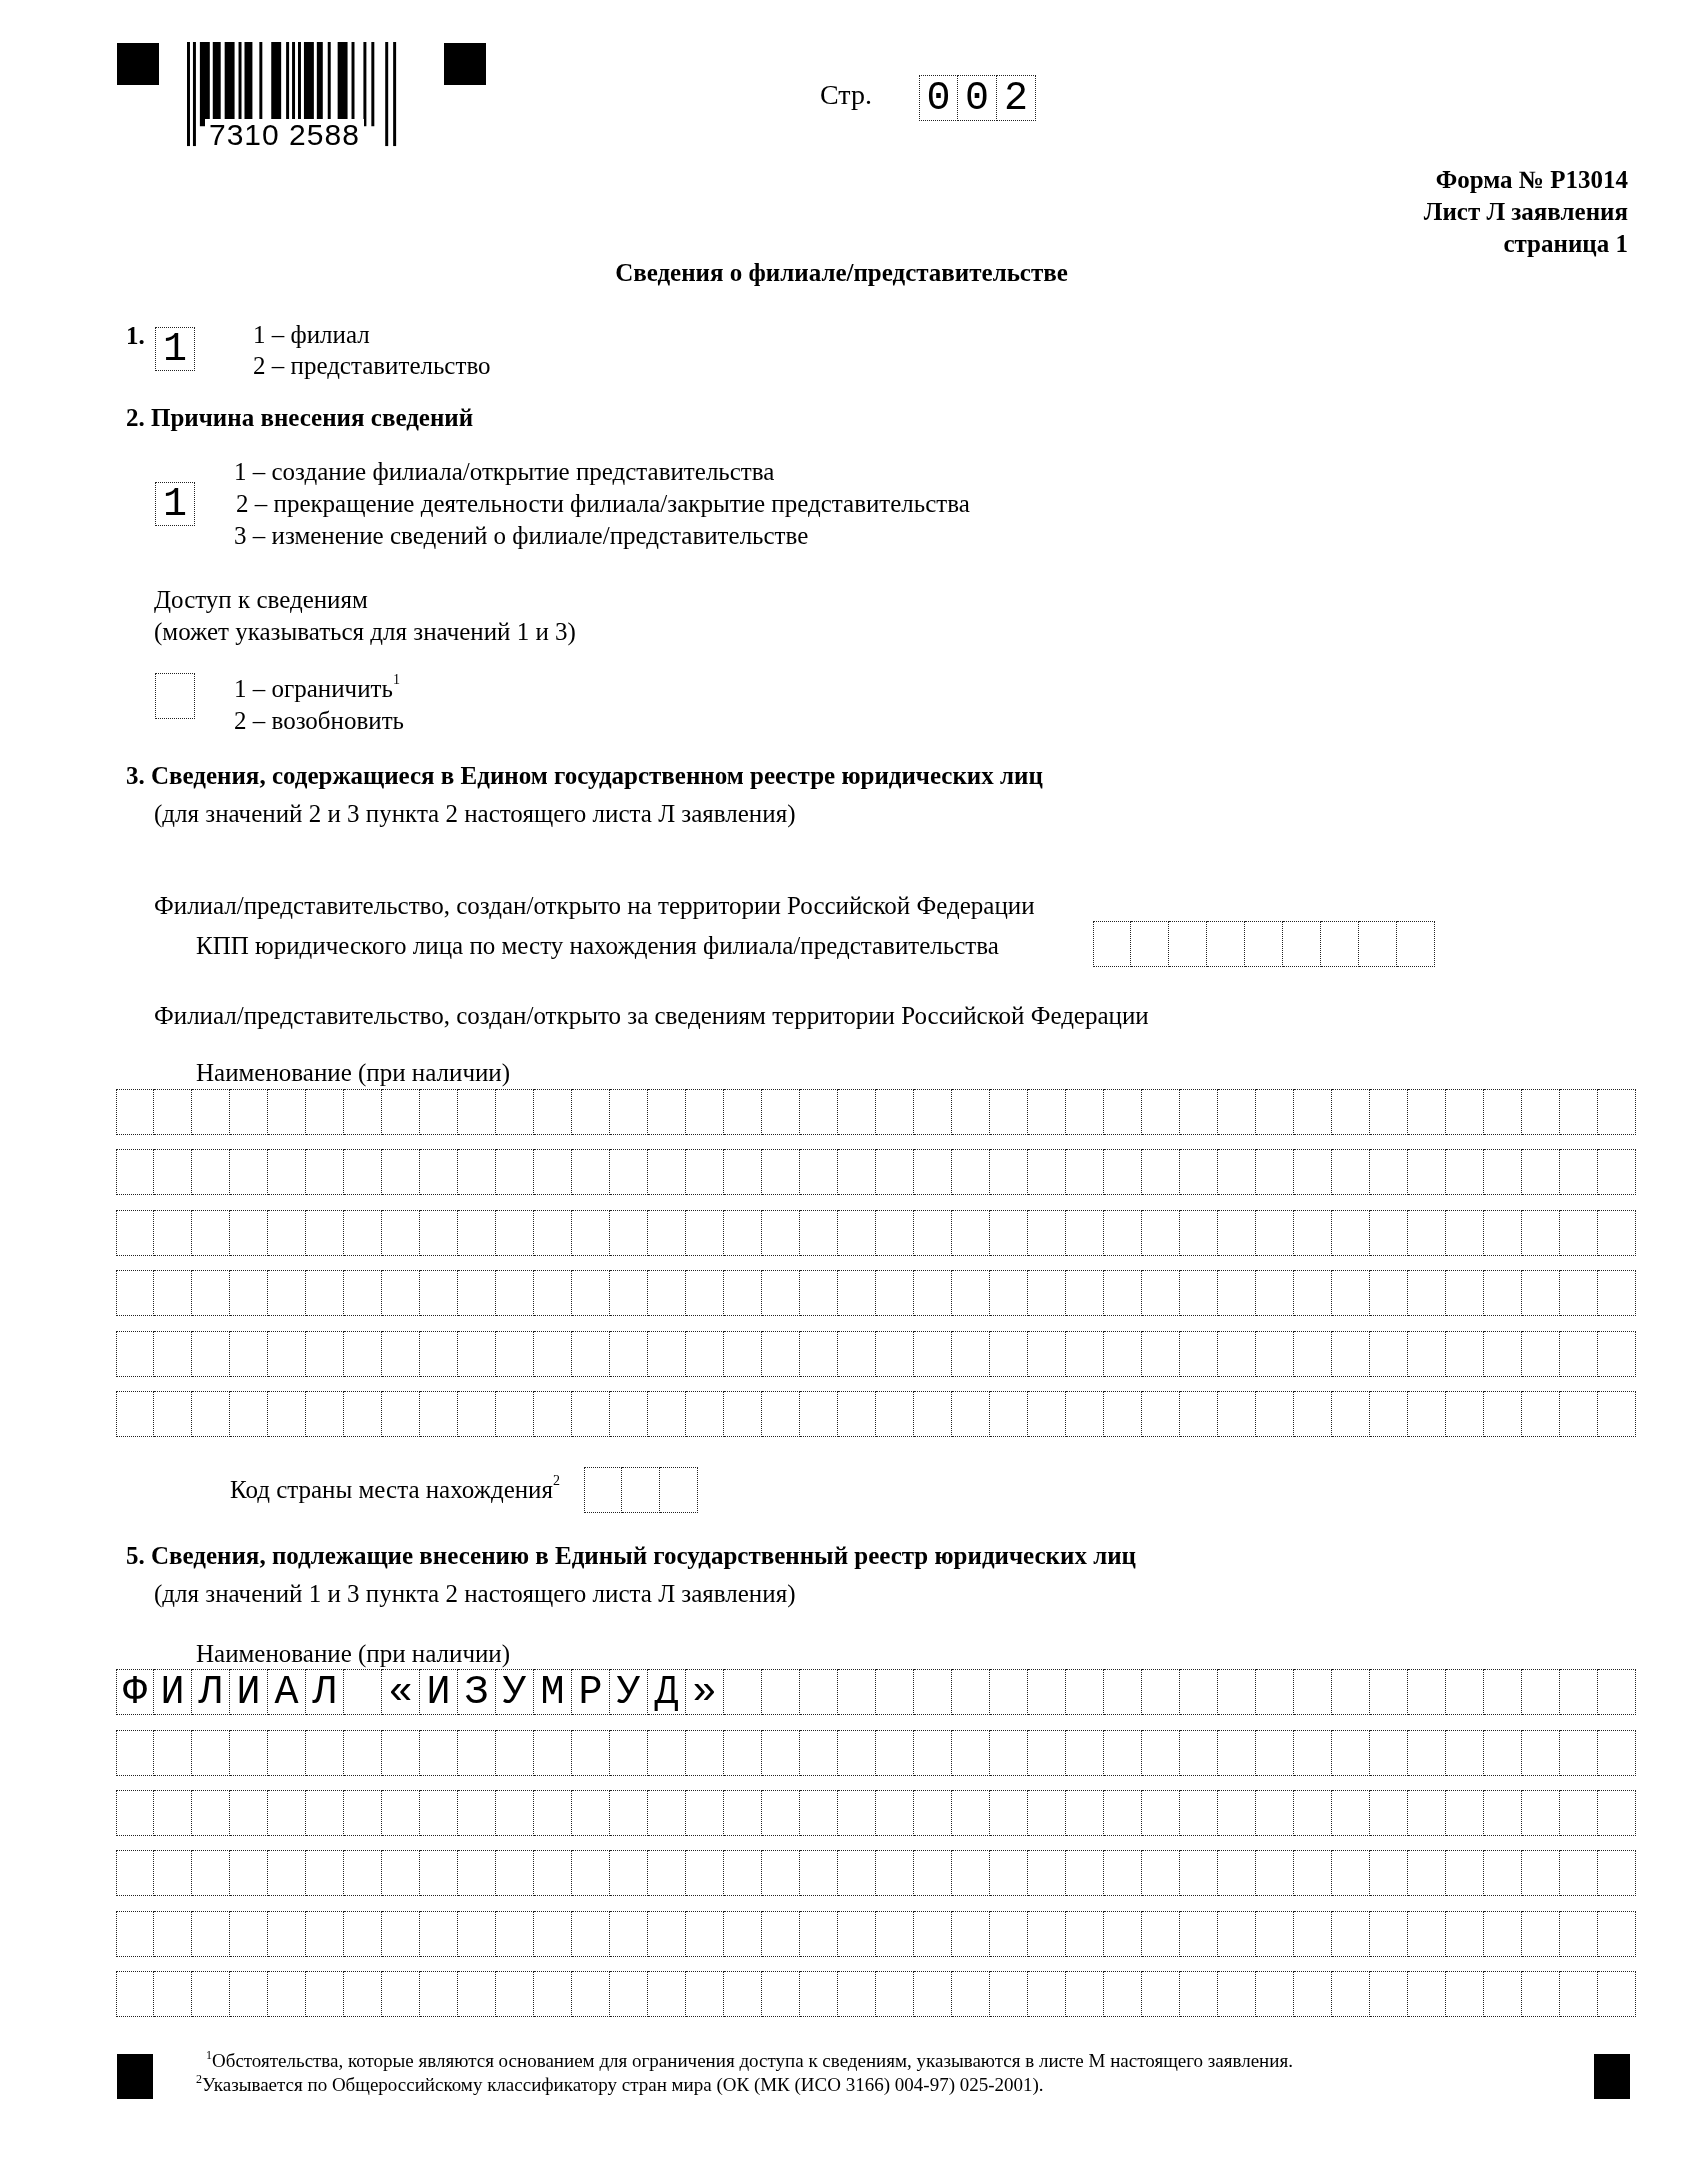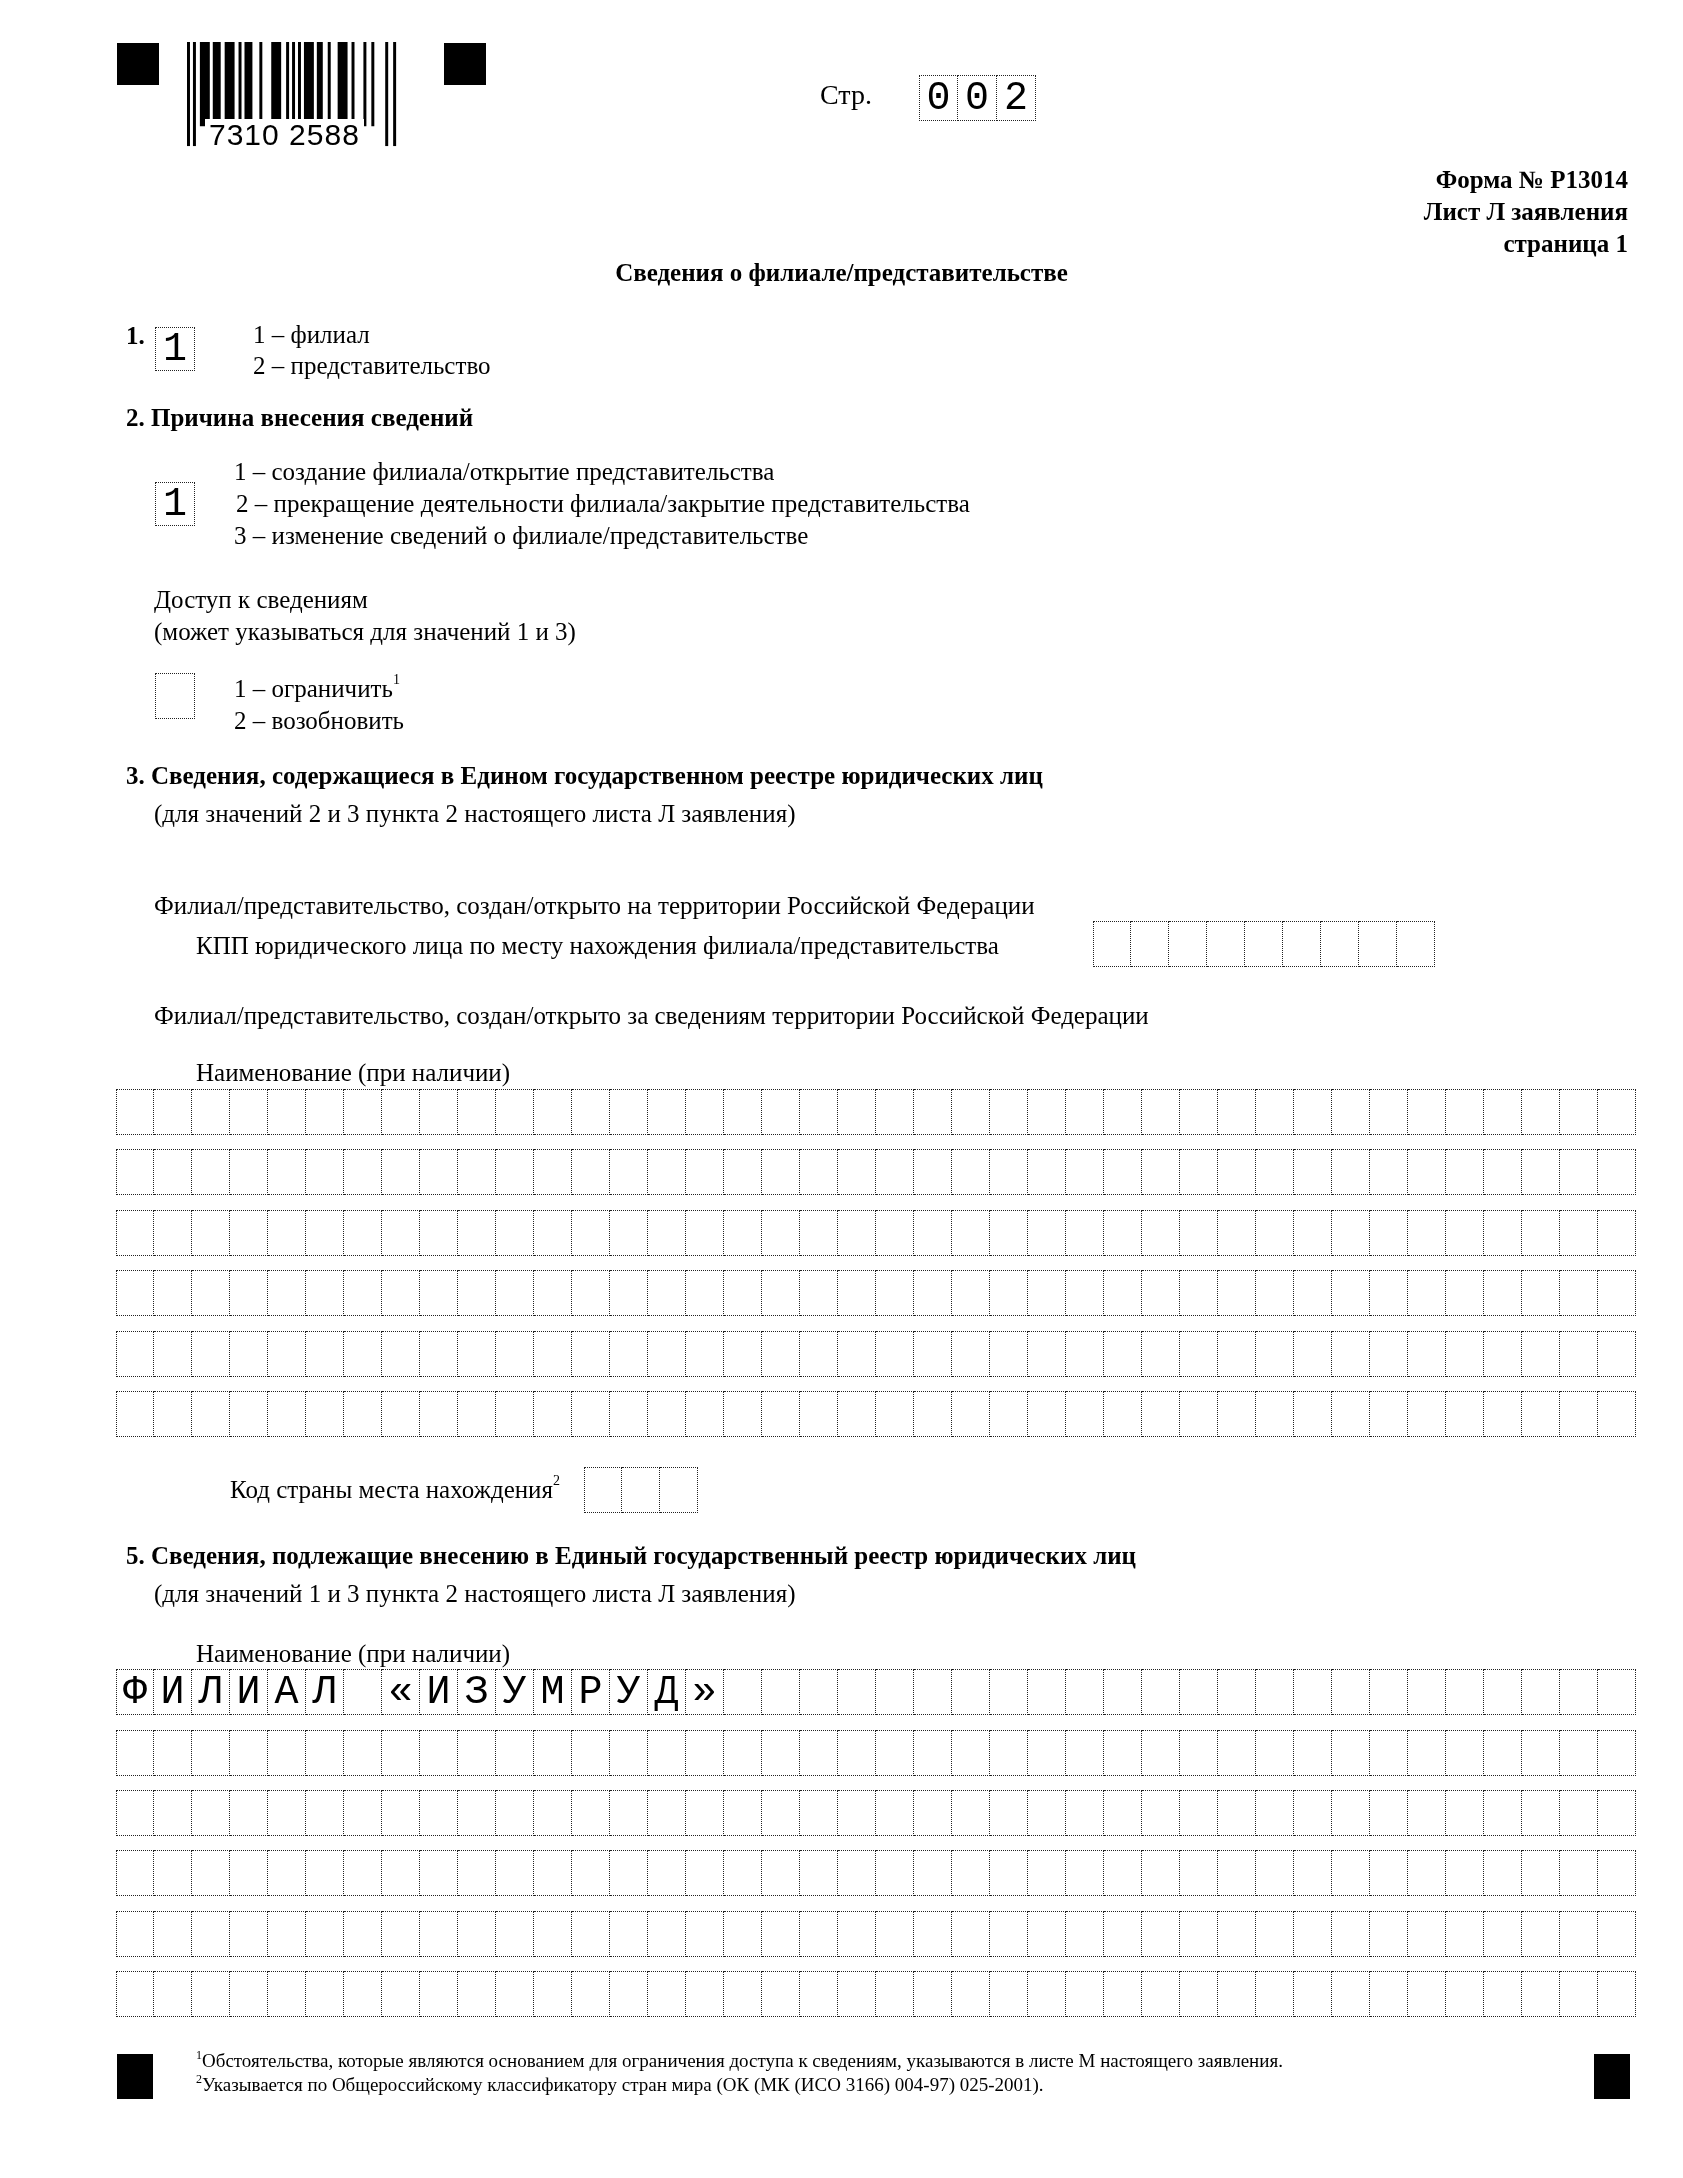--- a/index.html
+++ b/index.html
@@ -620,19 +620,19 @@
       <span class="cell"></span>
       <span class="cell"></span>
       <span class="cell"></span>
       <span class="cell"></span>
       <span class="cell"></span>
       <span class="cell"></span>
       <span class="cell"></span>
     </div>
   </div>
 
-<div class="abs" style="left:196px;top:2049px;font-size:19px;line-height:24px;white-space:nowrap;">
+<div class="abs" style="left:206px;top:2049px;font-size:19px;line-height:24px;white-space:nowrap;">
   <span class="sup" style="font-size:12px;line-height:12px;">1</span><span>Обстоятельства, которые являются основанием для ограничения доступа к сведениям, указываются в листе М настоящего заявления.</span>
 </div>
 <div class="abs" style="left:196px;top:2073px;font-size:19px;line-height:24px;white-space:nowrap;">
   <span class="sup" style="font-size:12px;line-height:12px;">2</span><span>Указывается по Общероссийскому классификатору стран мира (ОК (МК (ИСО 3166) 004-97) 025-2001).</span>
 </div>
 
 
 </body></html>

